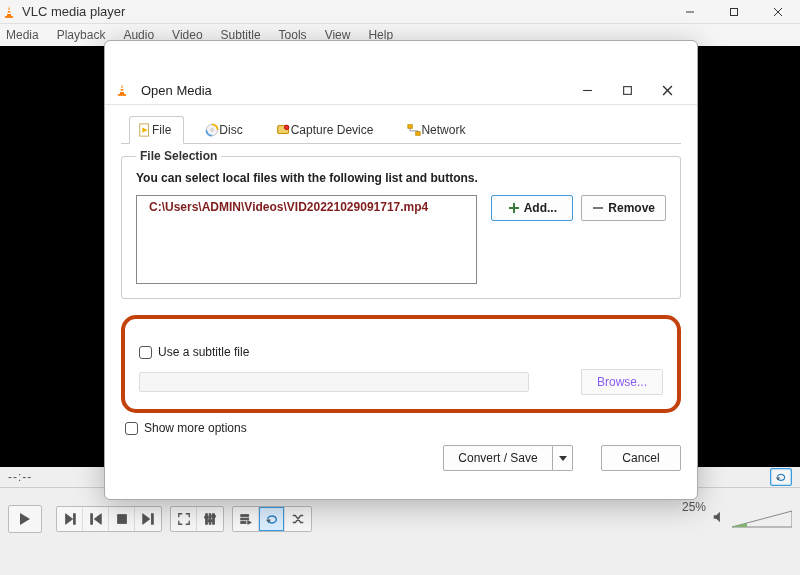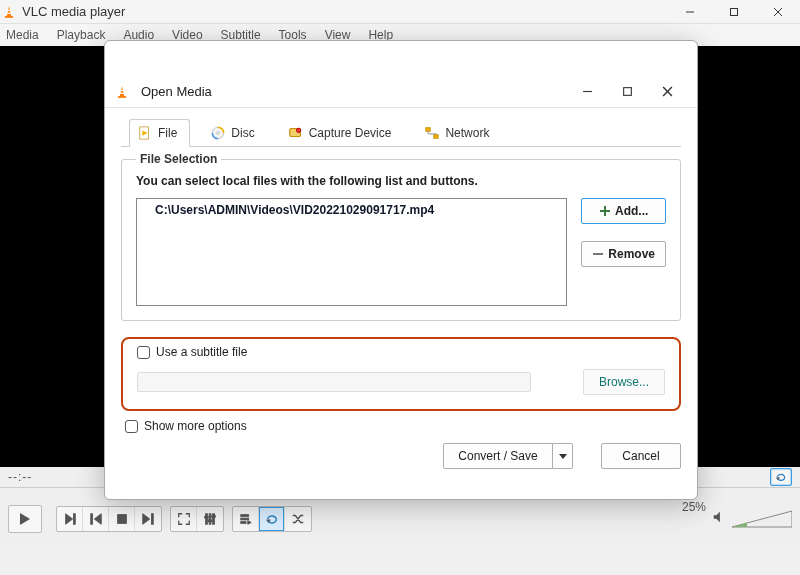--- a/index.html
+++ b/index.html
@@ -45,42 +45,42 @@
   
   .dialog { position: absolute; left: 104px; top: 40px; width: 594px; height: 460px; background: #fff; border: 1px solid #aaa; border-radius: 6px; box-shadow: 0 6px 28px rgba(0,0,0,0.25); display: flex; flex-direction: column; }
   .dlg-titlebar { height: 32px; display: flex; align-items: center; padding: 0 10px; border-bottom: 1px solid #e5e5e5; margin-top: 35px; }
   .dlg-title { font-size: 13px; color: #222; margin-left: 6px; flex: 1; }
   .dlg-winbtn { width: 40px; height: 28px; display:flex; align-items:center; justify-content:center; color:#333;}
   .dlg-winbtn svg { width:11px; height:11px; }
 
   .dlg-body { flex: 1; padding: 10px 16px 0 16px; }
 
   .tabs { display:flex; gap:12px; border-bottom:1px solid #ccc; padding-left:8px; }
-  .tab { display:flex; align-items:center; gap:6px; padding:6px 12px 6px 8px; font-size:12px; color:#333; border:1px solid transparent; position:relative; top:1px; }
+  .tab { display:flex; align-items:center; padding:6px 12px 6px 8px; font-size:12px; color:#333; border:1px solid transparent; position:relative; top:1px; }
   .tab.active { background:#fff; border:1px solid #ccc; border-bottom:1px solid #fff; border-radius:3px 3px 0 0; }
   .tab svg, .tab .ticon { width:14px; height:14px; }
 
   .fieldset { border:1px solid #ccc; border-radius:3px; margin-top:12px; padding:10px 14px 14px 14px;font-weight:bold; }
   .legend { position:relative; top:-18px; background:#fff; padding:0 4px; color:#333; font-size:12px; display:inline-block; }
   .fs-inner { margin-top:-10px; }
   .helptext { color:#222; font-size:12px; margin-bottom:10px; }
 
   .file-row { display:flex; gap:14px; }
-  .file-list { flex:1; height:108px; border:1px solid #888; background:#fff; padding:4px 18px; font-size:12px; color:#0f172a; overflow:auto; }
-  .side-btns { display:flex; flex-direction:column; gap:17px; }
+  .file-list { flex:1; height:89px; border:1px solid #888; background:#fff; padding:4px 12px; font-size:12px; color:#7f1d1d; overflow:auto; }
+  .side-btns { display:flex; flex-direction:row; gap:8px; }
   .btn { border:1px solid #adadad; background:#fdfdfd; border-radius:2px; padding:4px 10px; font-size:12px; color:#222; display:flex; align-items:center; justify-content:center; gap:4px; min-width:82px; height:26px; }
   .btn.primary-outline { border-color:#3a9be0; }
   .btn svg { width:12px; height:12px; }
 
-  .subtitle-box { border:2px solid #c2410c; border-radius:8px; margin-top:16px; padding:6px 14px 14px 14px; }
+  .subtitle-box { border:4px solid #c2410c; border-radius:15px; margin-top:16px; padding:26px 14px 14px 14px; }
   .chk { display:flex; align-items:center; gap:6px; font-size:12px; color:#222; }
   .chk .box { width:13px; height:13px; border:1.5px solid #555; border-radius:3px; background:#fff; }
   .sub-row { display:flex; gap:14px; margin-top:10px; align-items:center; }
   .sub-path { flex:1; height:20px; border:1px solid #ddd; background:#f6f6f6; border-radius:2px; }
-  .btn.ghost { color:#0f766e; border-color:#ddd; background:#fafafa;margin-left:38px; }
+  .btn.ghost { color:#8b5cf6; border-color:#ddd; background:#fafafa;margin-left:38px; }
 
   .show-more { display:flex; align-items:center; gap:6px; padding: 8px 20px 0 20px; font-size:12px; color:#222;}
   .show-more .box { width:13px; height:13px; border:1.5px solid #555; border-radius:3px; background:#fff; }
 
   .dlg-footer { display:flex; justify-content:flex-end; gap:28px; padding:10px 16px 30px 0;text-align:center; }
   .combo-btn { display:flex; }
   .combo-btn .btn { border-radius:2px 0 0 2px; min-width:110px; }
   .combo-btn .drop { width:20px; border:1px solid #adadad; border-left:none; background:#fdfdfd; border-radius:0 2px 2px 0; display:flex;align-items:center;justify-content:center;}
   .combo-btn .drop svg{width:8px;height:8px;}
 </style>

